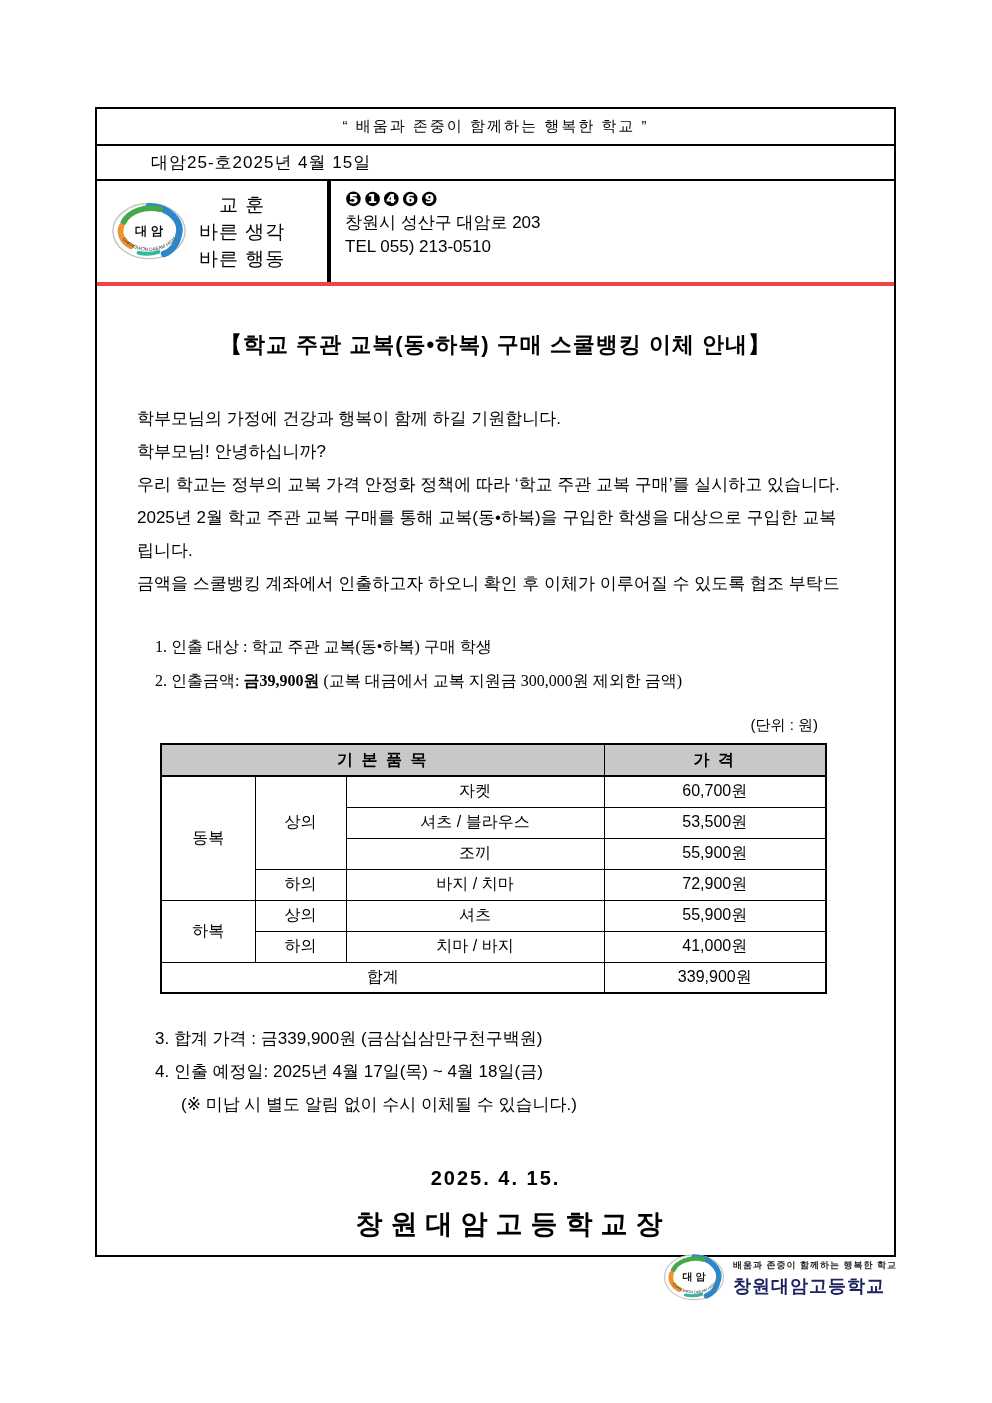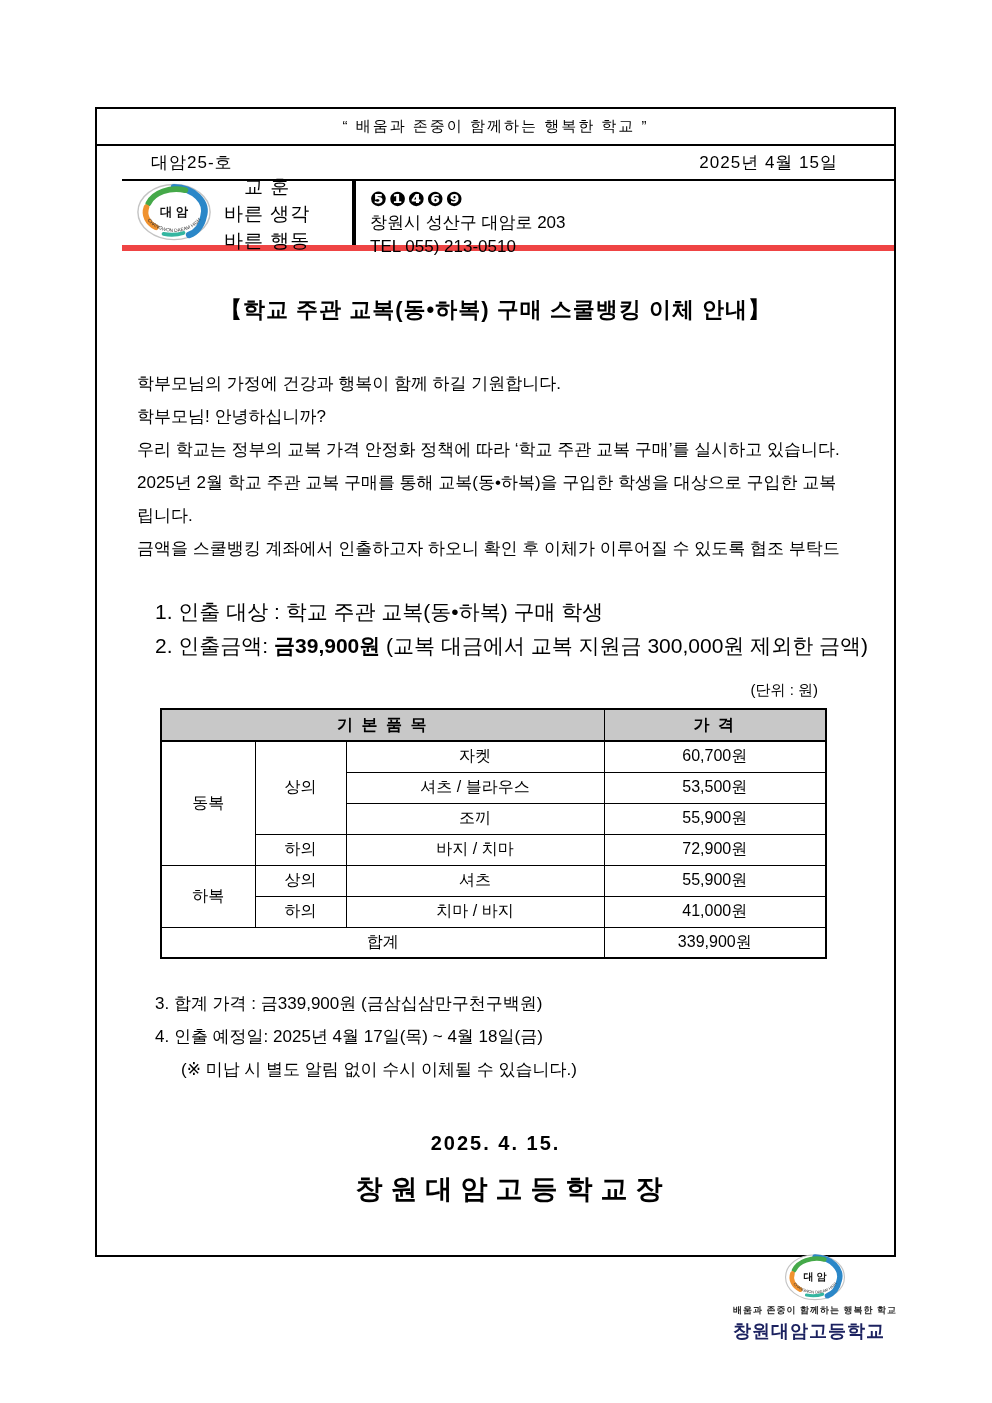--- a/index.html
+++ b/index.html
@@ -21,28 +21,28 @@
     display:flex; flex-direction:column;
   }
   
   .slogan-row {
     height:37px; border-bottom:2px solid #000;
     display:flex; align-items:center; justify-content:center;
     font-size:15px; letter-spacing:2px;
   }
   .docnum-row {
     height:33px;
-    display:flex; align-items:center; justify-content:space-between;
+    display:flex; align-items:center; justify-content:flex-start;
     padding:0 56px 0 54px;
     font-size:17px; letter-spacing:1px;
   }
   .header-row {
-    height:72px;
-    border-top:2px solid #000; border-bottom:6px solid #ef4444;
-    display:flex; align-items:stretch;margin-left:25px;
+    height:107px;
+    border-top:2px solid #000; border-bottom:4px solid #ef4444;
+    display:flex; align-items:stretch;
   }
   .header-cell-left {
     width:232px; border-right:2px solid #000;
     display:flex; align-items:center; gap:12px;
     padding-left:14px;
   }
   .logo-svg { width:76px; height:62px; flex:0 0 auto; }
   .motto {
     text-align:center; font-size:19px; line-height:27px; letter-spacing:1px;
     white-space:nowrap;
@@ -67,21 +67,21 @@
     text-align:center;
     font-size:22px; font-weight:bold;
     letter-spacing:1px;
   }
   .greeting {
     margin:42px 26px 0 40px;
     font-size:17px; line-height:33px;
   }
   .items-1 {
     margin:30px 26px 0 58px;
-    font-size:21px; line-height:34px;
+    font-size:16px; line-height:34px;font-family:Liberation Serif, serif;
   }
   .bold { font-weight:bold; }
   .unit-label {
     margin:18px 76px 0 0;
     text-align:right;
     font-size:15px;
   }
   table.price-table {
     margin:8px 0 0 63px;
     width:665px;
@@ -117,21 +117,21 @@
   .sign-name {
     margin-top:16px;
     text-align:center;
     font-size:27px; font-weight:bold;
     letter-spacing:8px;
     padding-left:35px;
   }
   
   .footer-brand {
     position:absolute; top:1253px; right:95px;
-    display:flex; align-items:center; gap:1px;flex-direction:column;
+    display:flex; align-items:center; gap:8px;
   }
   .footer-logo { width:62px; height:50px; }
   .footer-texts { text-align:left; }
   .footer-slogan { font-size:9px; font-weight:bold; color:#222; letter-spacing:1px; }
   .footer-school { font-size:18px; font-weight:bold; color:#1c2260; letter-spacing:1px; margin-top:2px; }
 </style>
 </head>
 <body>
 
 <svg width="0" height="0" style="position:absolute" aria-hidden="true">

